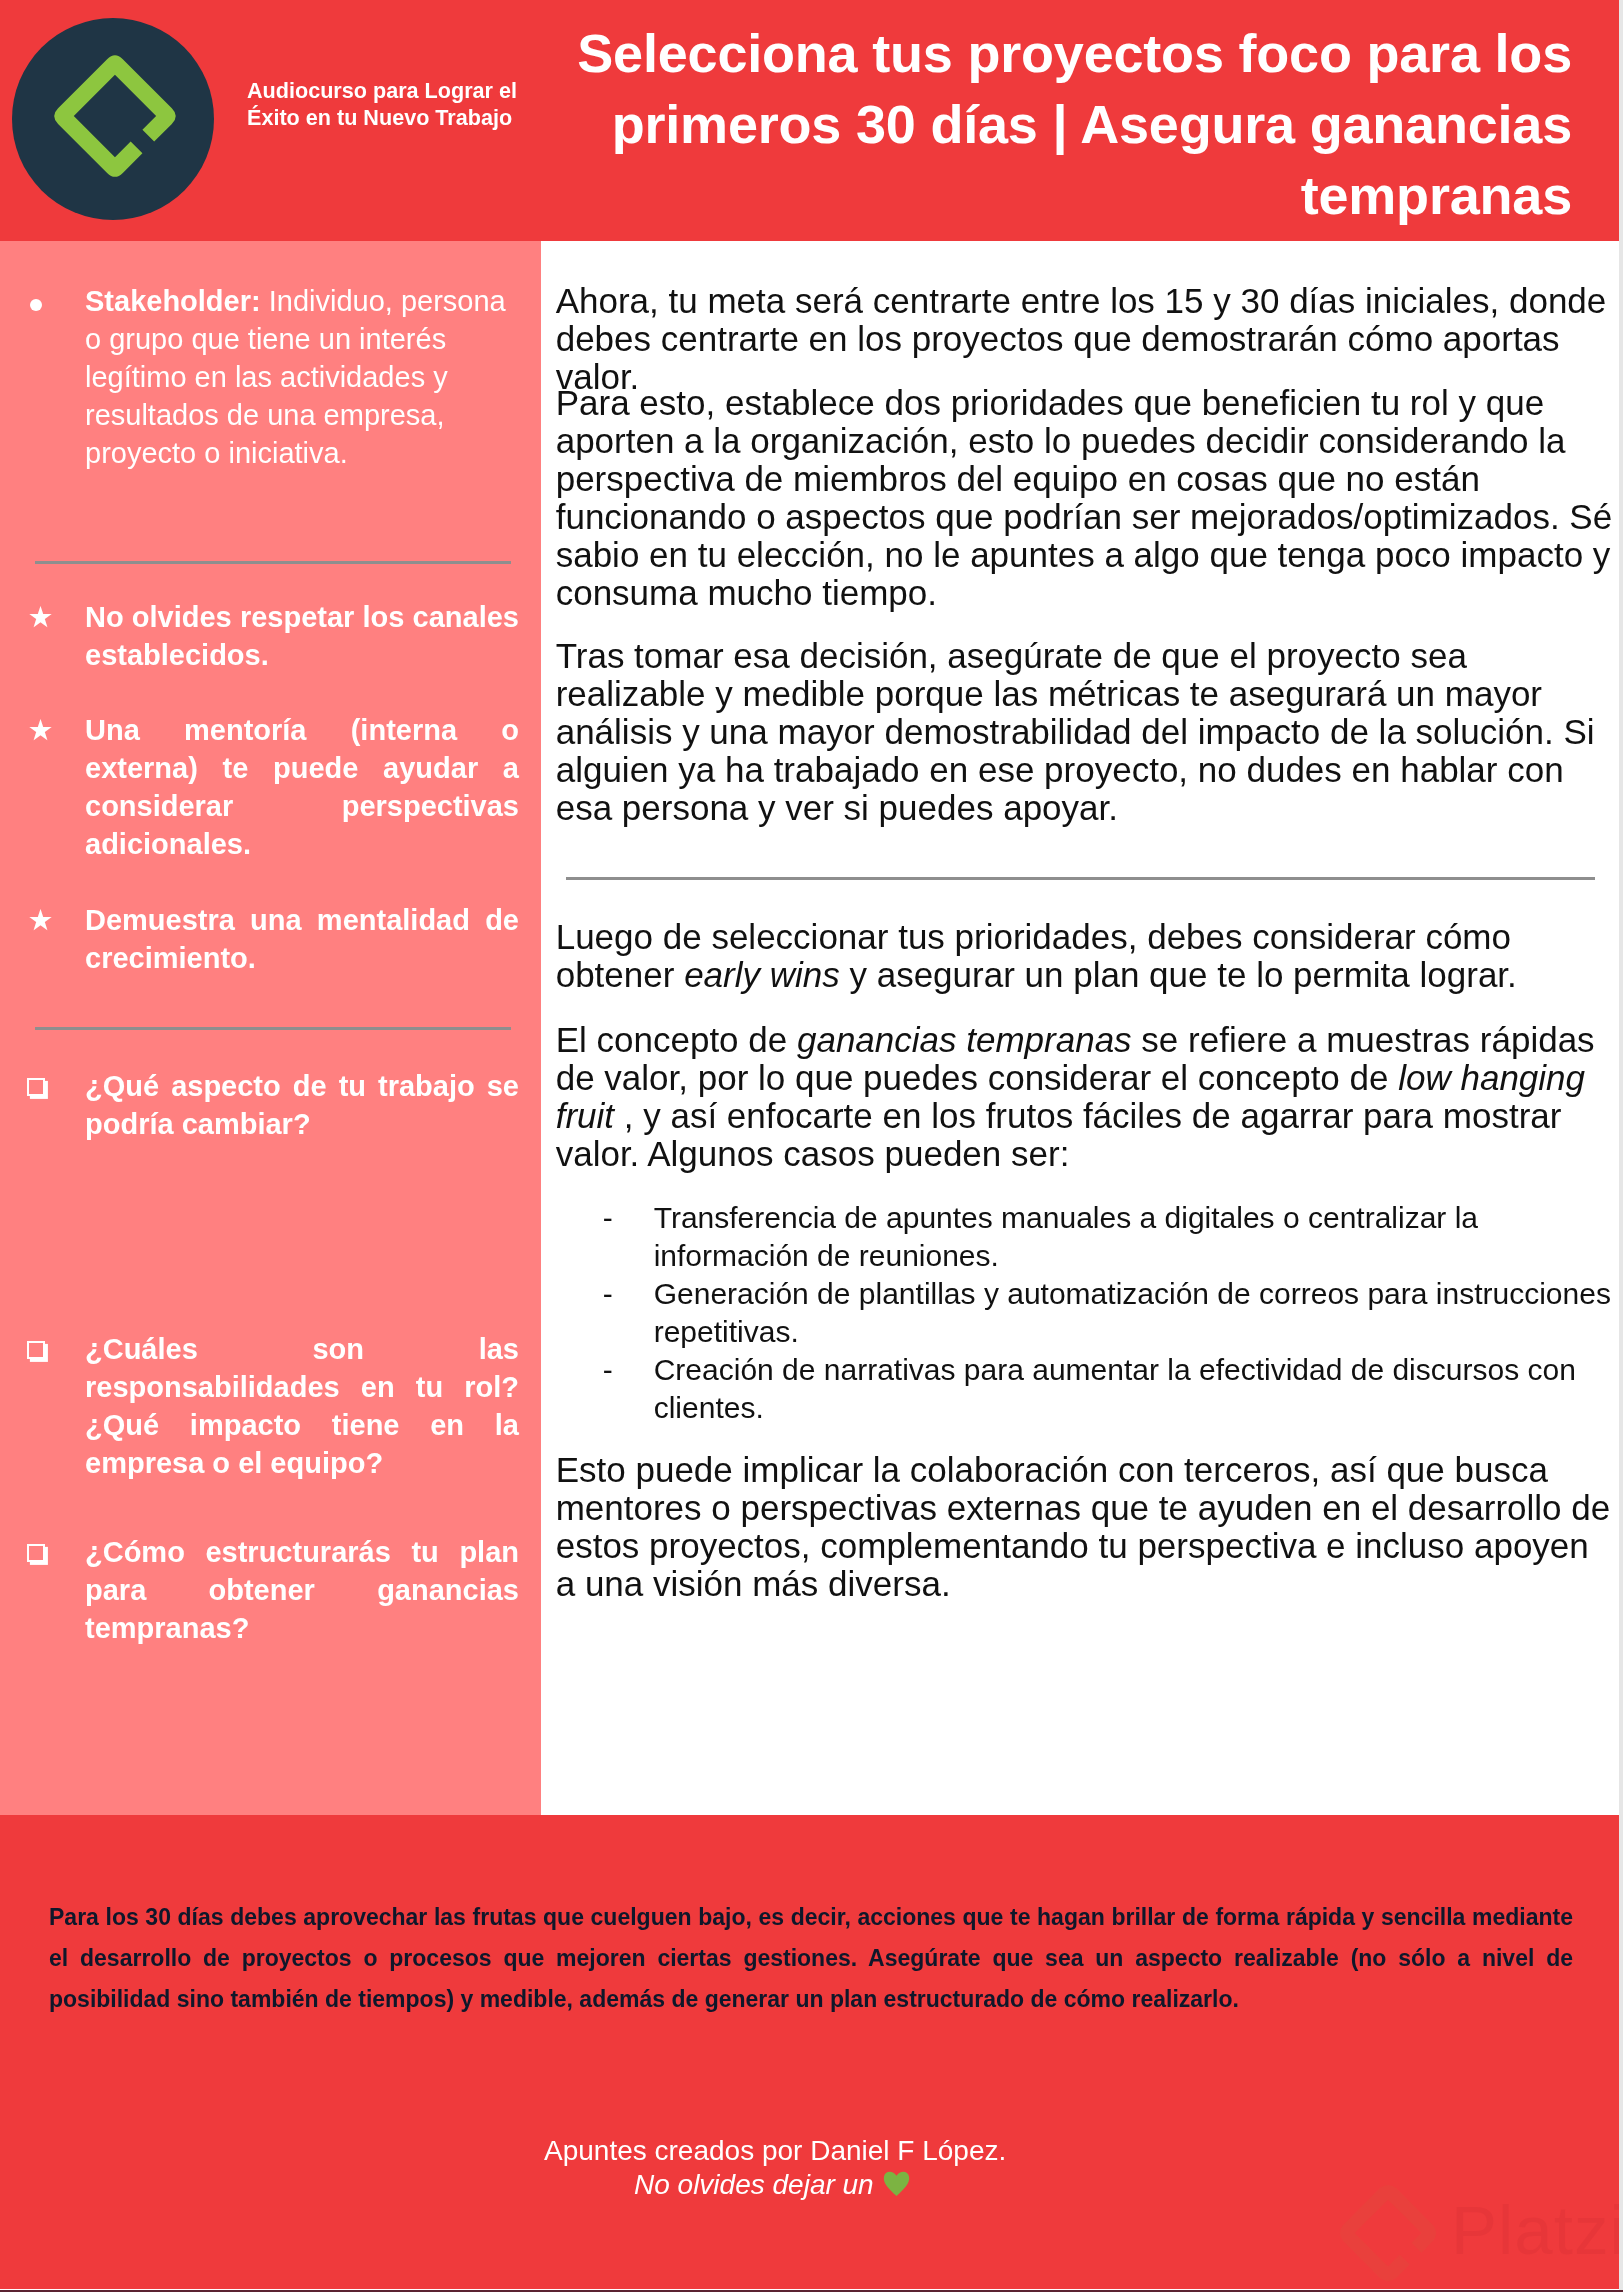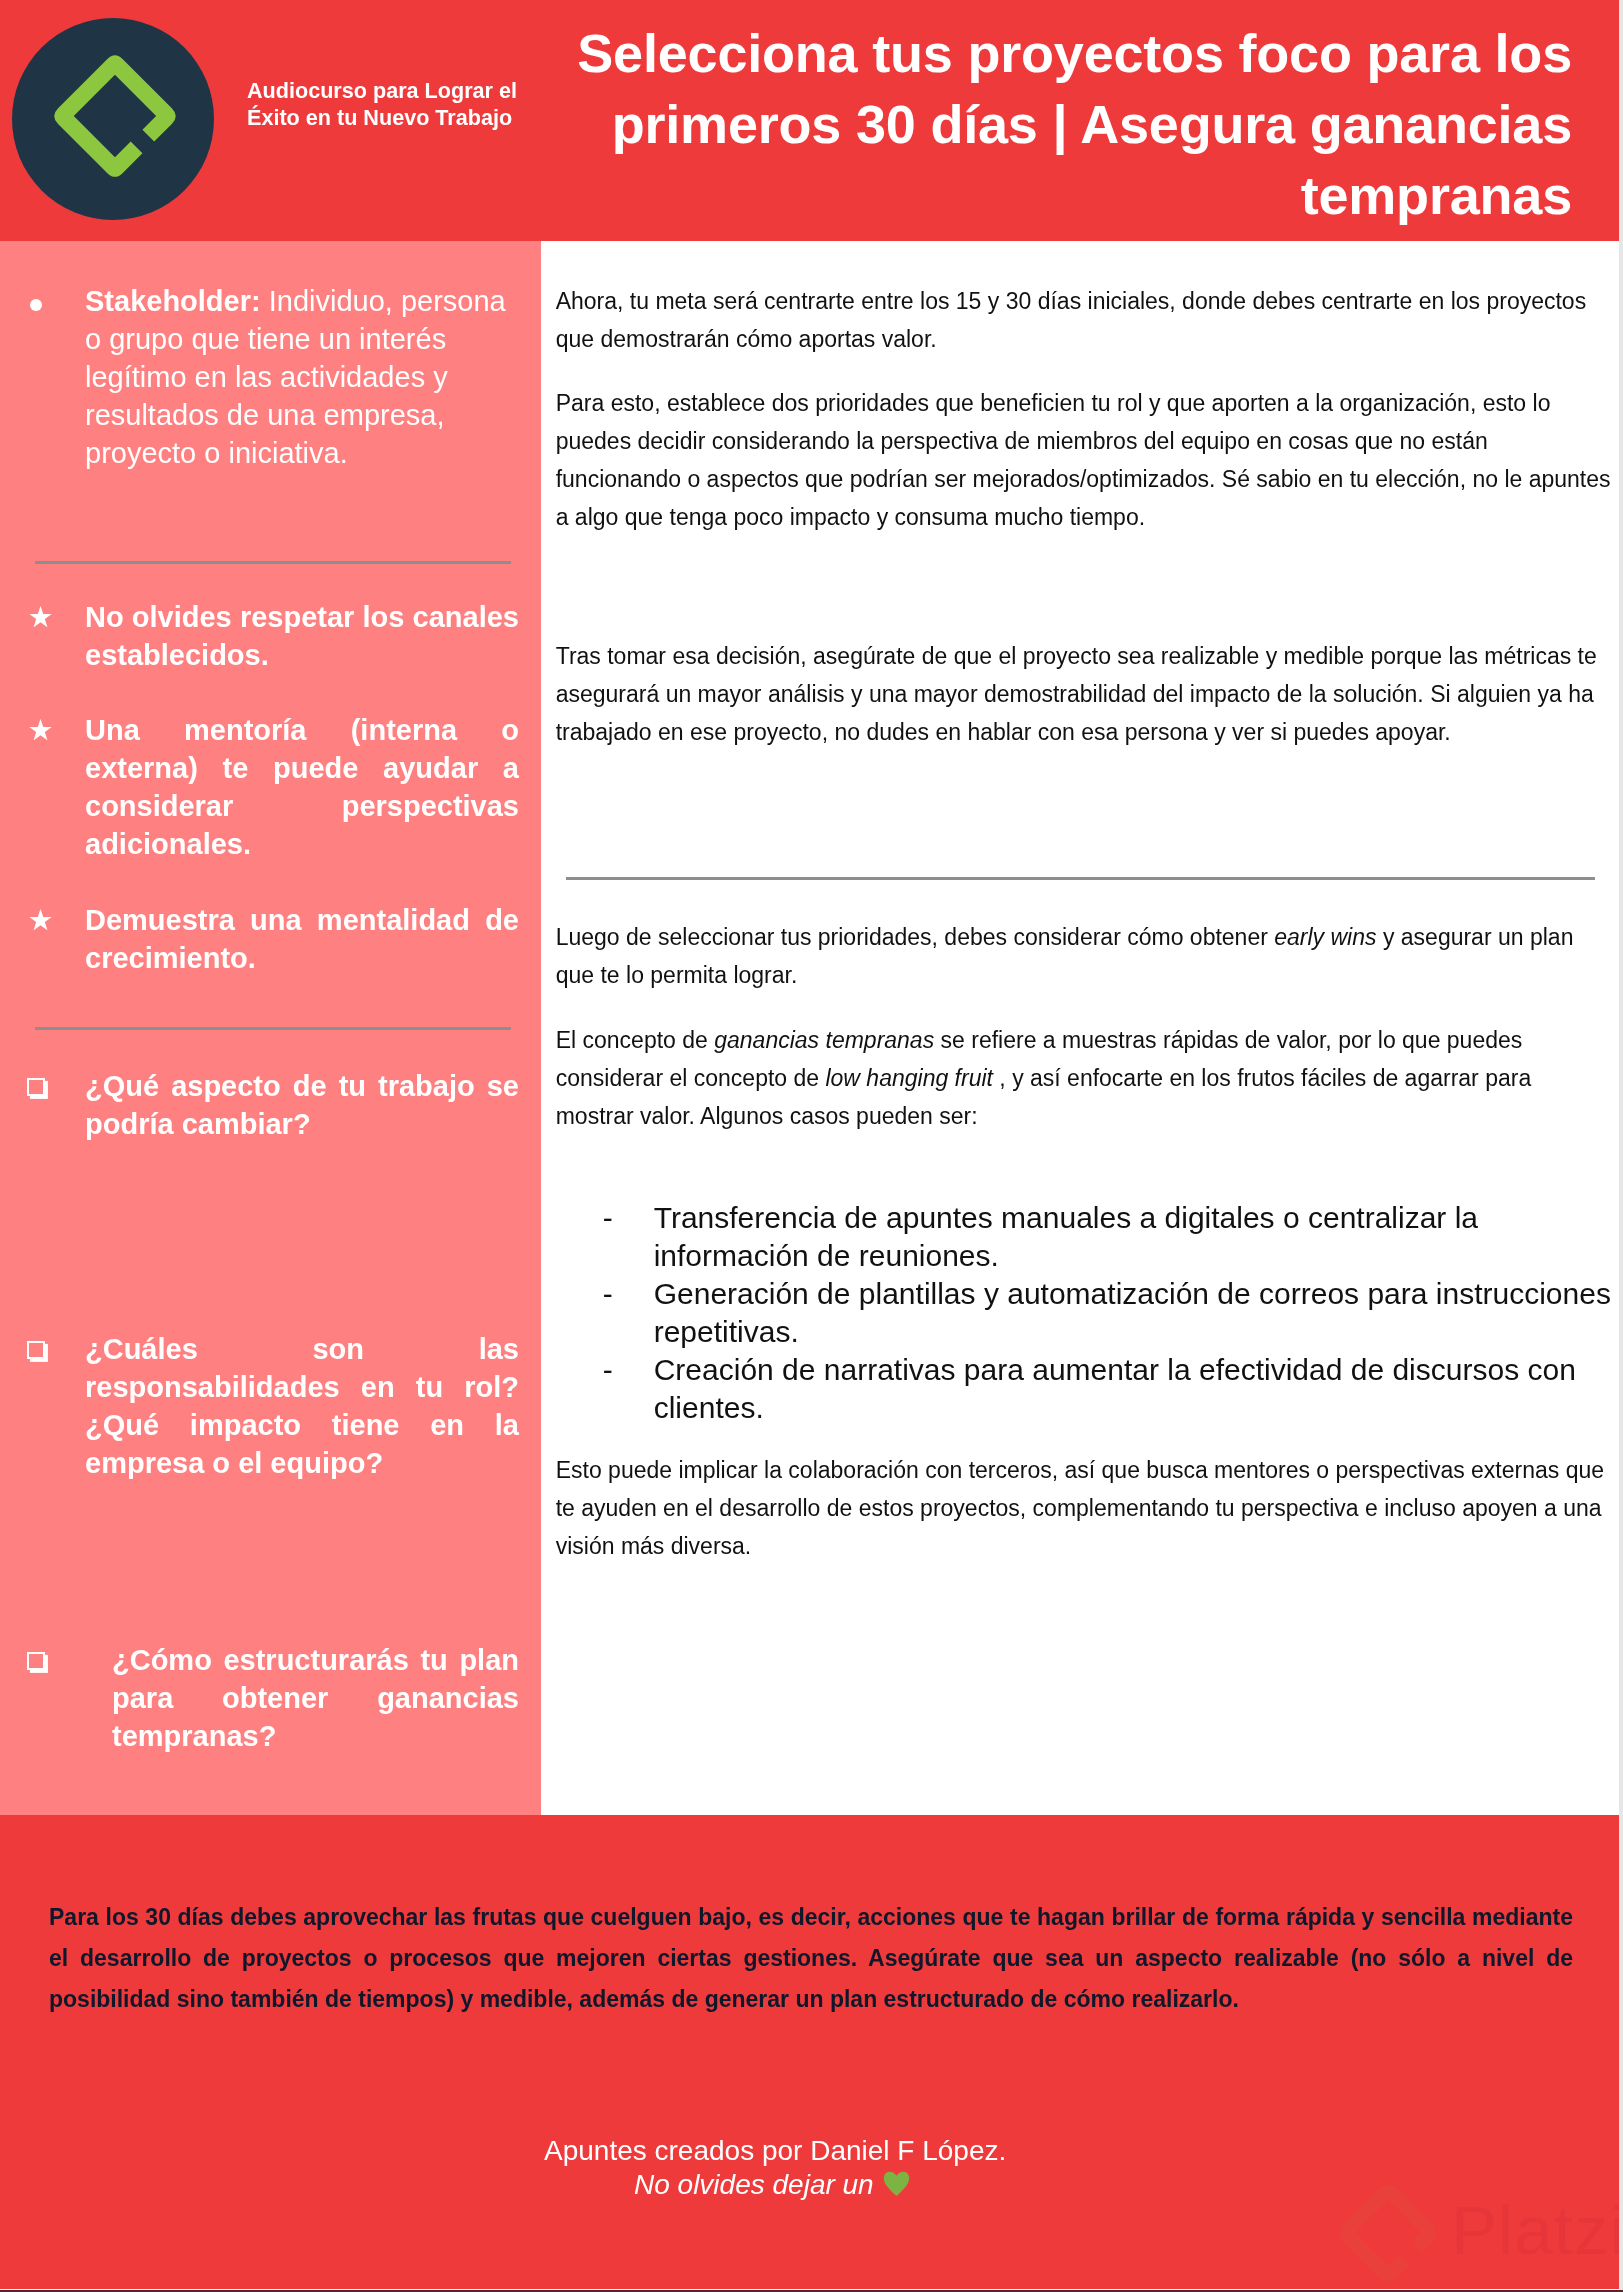--- a/index.html
+++ b/index.html
@@ -23,21 +23,21 @@
   .left .txt.justify { text-align: justify; text-align-last: left; font-weight: bold; }
   .left .def-term { font-weight: bold; }
   .left .def-body { font-weight: normal; }
   .divider-left { position: absolute; left: 35px; width: 476px; height: 2.9px; background: #8E8E8E; }
 
   .bullet-dot { display: inline-block; width: 11.8px; height: 11.8px; border-radius: 50%; background: #ffffff; margin-top: 13.7px; margin-left: 2.9px; }
   .checkbox { display: inline-block; width: 17.6px; height: 17.6px; border: 2.5px solid #ffffff; margin-top: 10.8px; position: relative; box-shadow: 2.9px 2.9px 0 0 #ffffff; }
 
   
   .right { position: absolute; left: 541px; top: 241px; width: 1082px; height: 1574px; background: #ffffff; color: #111111; }
-  .right p { position: absolute; left: 14.7px; width: 1059px; font-size: 23px; line-height: 38px; }
+  .right p { position: absolute; left: 14.7px; width: 1059px; font-size: 35px; line-height: 38px; }
   .right em { font-style: italic; }
   .divider-right { position: absolute; left: 24.5px; width: 1029px; height: 2.9px; background: #8E8E8E; }
   .dash-list { position: absolute; left: 14.7px; width: 1059px; font-size: 30px; line-height: 38px; list-style: none; }
   .dash-list li { position: relative; padding-left: 98px; }
   .dash-list .dash { position: absolute; left: 47px; top: 0; }
 
   
   .banner { position: absolute; left: 0; top: 1815px; width: 1619px; height: 474px; background: #EF3A3C; }
   .banner-text { position: absolute; left: 49px; top: 82px; width: 1524px; color: #0f172a; font-weight: bold; font-size: 23px; line-height: 41px; text-align: justify; text-align-last: left; }
   .credit { position: absolute; left: 0; top: 319px; width: 1619px; text-align: center; color: #ffffff; font-size: 28px; line-height: 34px; }
@@ -91,21 +91,21 @@
     <div class="divider-left" style="top:786px;"></div>
 
     <div class="item" style="top:826px;">
       <span class="marker"><span class="checkbox"></span></span>
       <div class="txt justify">¿Qué aspecto de tu trabajo se podría cambiar?</div>
     </div>
     <div class="item" style="top:1089px;">
       <span class="marker"><span class="checkbox"></span></span>
       <div class="txt justify">¿Cuáles son las responsabilidades en tu rol?¿Qué impacto tiene en la empresa o el equipo?</div>
     </div>
-    <div class="item" style="top:1400px;padding-left:27px;">
+    <div class="item" style="top:1292px;">
       <span class="marker"><span class="checkbox"></span></span>
       <div class="txt justify">¿Cómo estructurarás tu plan para obtener ganancias tempranas?</div>
     </div>
   </div>
 
   <div class="right">
     <p style="top:41px;">Ahora, tu meta será centrarte entre los 15 y 30 días iniciales, donde debes centrarte en los proyectos que demostrarán cómo aportas valor.</p>
     <p style="top:143px;">Para esto, establece dos prioridades que beneficien tu rol y que aporten a la organización, esto lo puedes decidir considerando la perspectiva de miembros del equipo en cosas que no están funcionando o aspectos que podrían ser mejorados/optimizados. Sé sabio en tu elección, no le apuntes a algo que tenga poco impacto y consuma mucho tiempo.</p>
     <p style="top:396px;">Tras tomar esa decisión, asegúrate de que el proyecto sea realizable y medible porque las métricas te asegurará un mayor análisis y una mayor demostrabilidad del impacto de la solución. Si alguien ya ha trabajado en ese proyecto, no dudes en hablar con esa persona y ver si puedes apoyar.</p>
 

